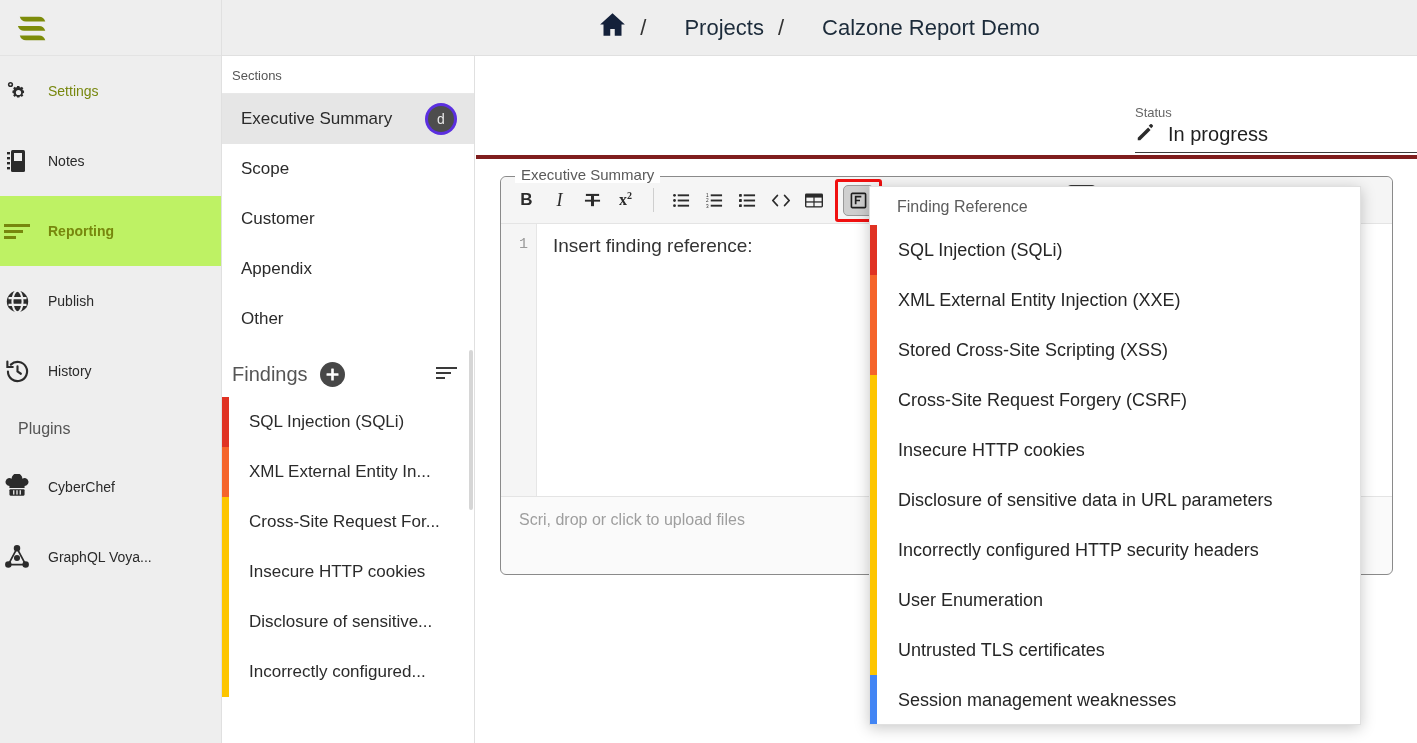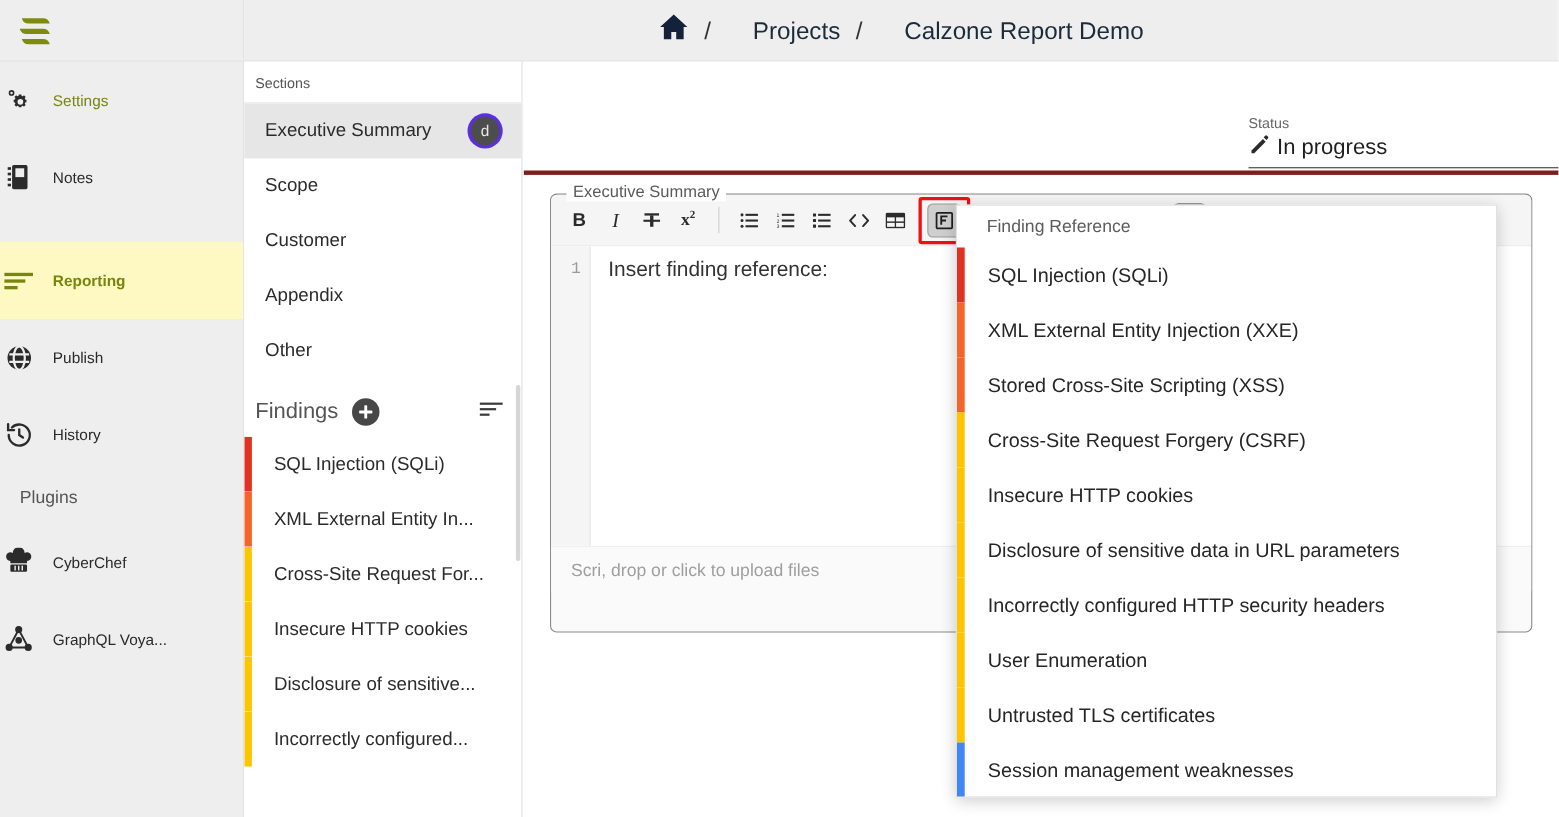--- a/index.html
+++ b/index.html
@@ -20,21 +20,21 @@
   .rail-logo {
     height: 56px; display: flex; align-items: center; padding-left: 14px;
     border-bottom: 1px solid #e3e3e3; background: #eeeeee;
   }
   .logo-mark { width: 38px; height: 34px; display: block; }
   .rail-item {
     height: 70px; display: flex; align-items: center; gap: 16px; padding-left: 2px;
     font-size: 14px; color: #2a2a2a; cursor: pointer;
   }
   .rail-item .ri-ico { width: 30px; display: flex; justify-content: center; align-items: center; }
-  .rail-item.active { background: #fef9c3; margin-top: 24px; }
+  .rail-item.active { background: #bef264; }
   .rail-item.accent .ri-label { color: #77870d; }
   .rail-item.active .ri-label { color: #77870d; font-weight: bold; }
   .rail-section-label {
     height: 46px; display: flex; align-items: center; padding-left: 18px;
     font-size: 16px; color: #555; 
   }
 
   
   .secpanel {
     position: absolute; left: 222px; top: 56px; width: 253px; height: 687px;
@@ -99,21 +99,21 @@
   }
   .statusbar {
     height: 55px; border-bottom: 4px solid #7f1d1d;
     display: flex; justify-content: flex-end; align-items: flex-end;
     padding-right: 0;
     margin-top: 48px;
   }
   .status-field { width: 282px; padding-bottom: 2px; }
   .status-label { font-size: 13px; color: #666; margin-bottom: 1px; }
   .status-value {
-    display: flex; align-items: center; gap: 4px; font-size: 20px; color: #1f1f1f;
+    display: flex; align-items: center; gap: 11px; font-size: 20px; color: #1f1f1f;
     border-bottom: 1px solid #3c3c3c; padding-bottom: 4px; cursor: pointer;
   }
 
   
   .editor-wrap { position: relative; padding: 17px 24px 0 24px; }
   .editor {
     position: relative; border: 1px solid #8a8a8a; border-radius: 6px;
     height: 399px; background: #fafafa;
   }
   .editor-legend {

